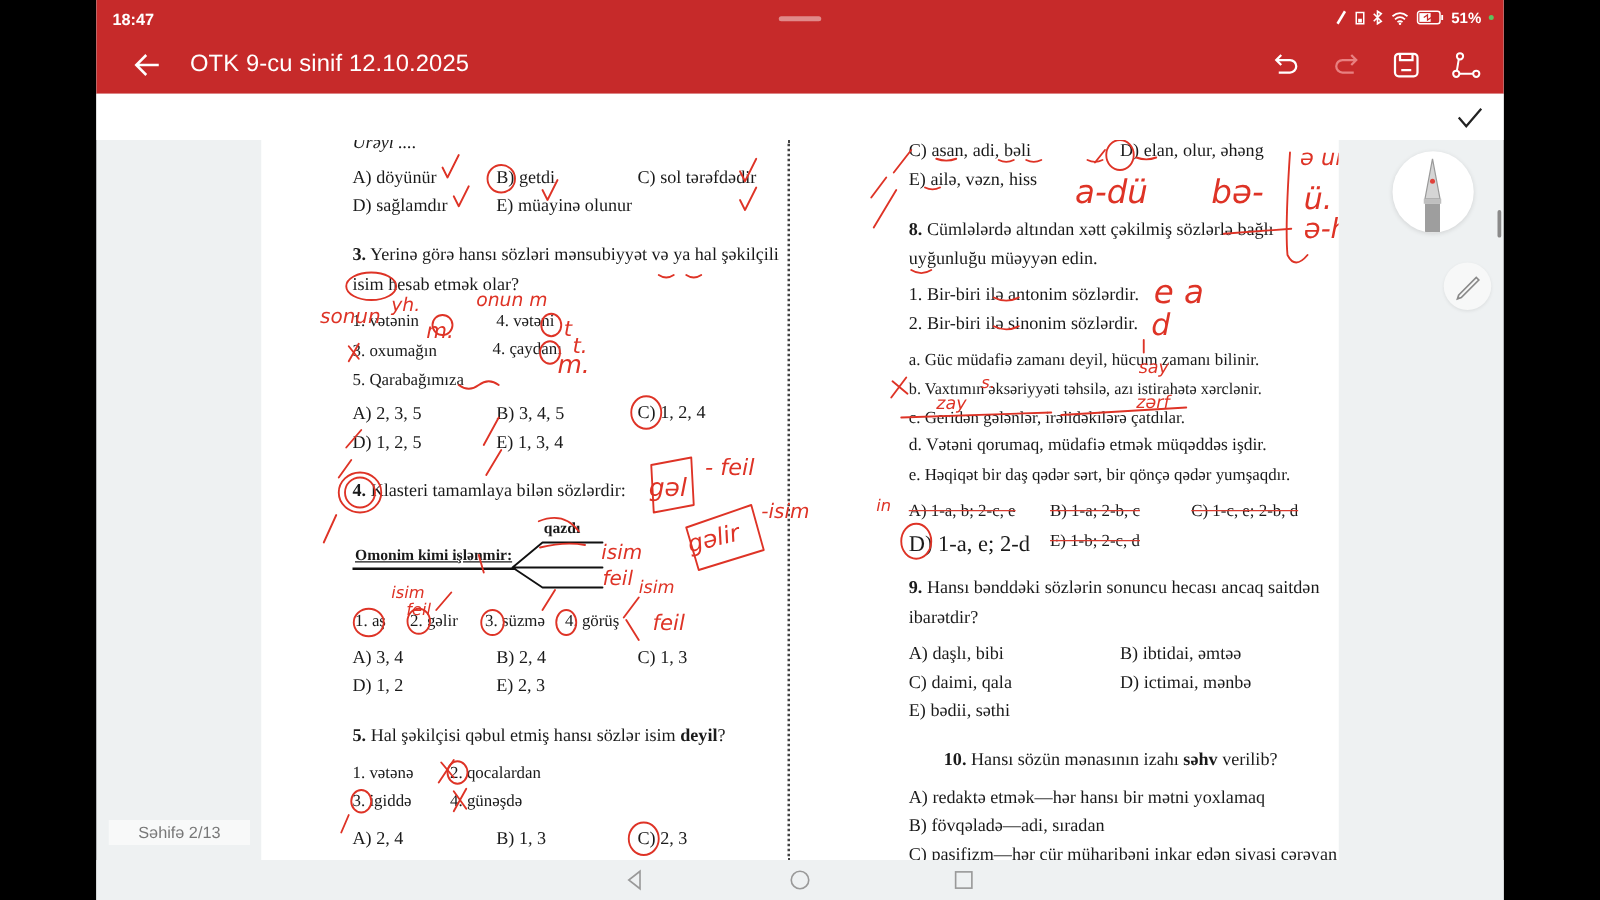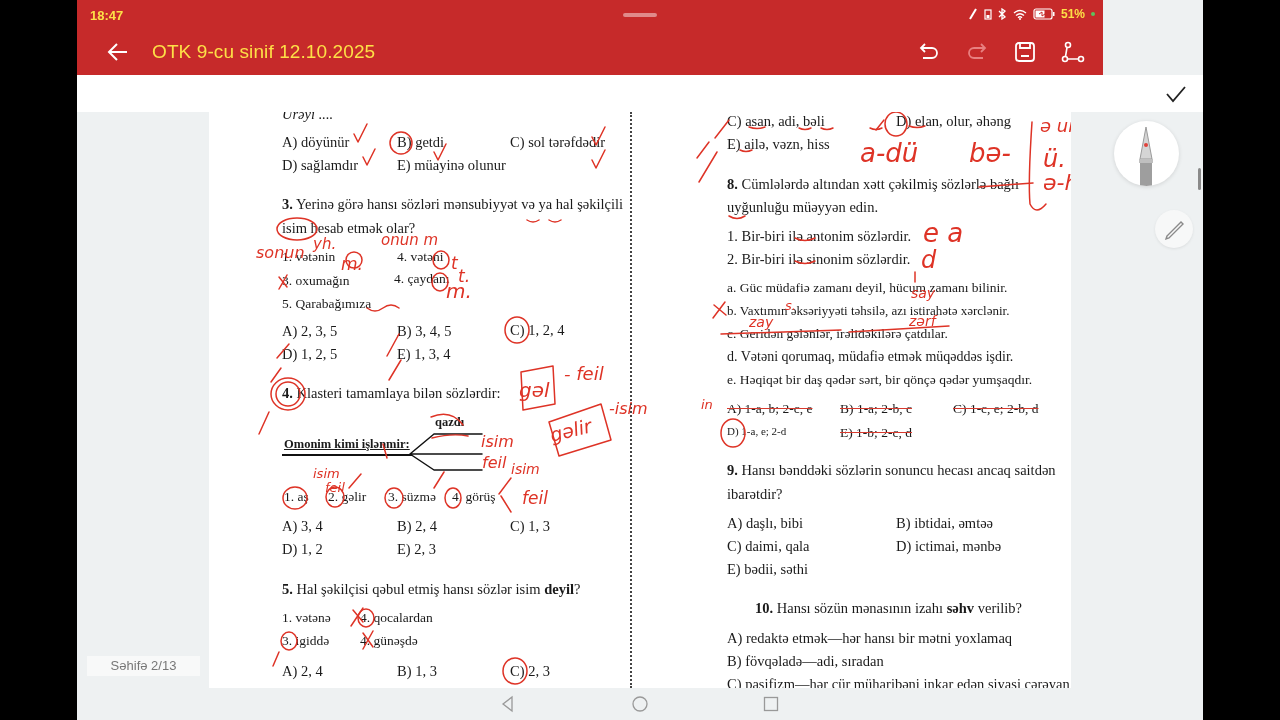--- a/index.html
+++ b/index.html
@@ -2,21 +2,21 @@
 <html><head>
 <meta charset="utf-8">
 <style>
   * { box-sizing: border-box; margin: 0; padding: 0; }
   html, body { width: 1280px; height: 720px; overflow: hidden; background: #000; }
   body { position: relative; font-family: "Liberation Sans", sans-serif; }
 
   .screen { position: absolute; left: 77px; top: 0; width: 1126px; height: 720px; background: #eef1f2; overflow: hidden; }
 
   
-  .appbar { position: absolute; left: 0; top: 0; width: 1026px; height: 75px; background: #c62a2a; color: #fde047; }
+  .appbar { position: absolute; left: 0; top: 0; width: 1126px; height: 75px; background: #c62a2a; color: #ffffff; }
   .status-time { position: absolute; left: 13px; top: 8px; font-size: 13px; font-weight: bold; font-family: "Liberation Sans", sans-serif; }
   .drag-pill { position: absolute; left: 546px; top: 13px; width: 34px; height: 4px; border-radius: 2px; background: #e08a8a; }
   .status-right { position: absolute; right: 8px; top: 7px; display: flex; align-items: center; gap: 6px; font-size: 12px; font-weight: bold; }
   .status-right svg { display: block; }
   .dot-green { width: 4px; height: 4px; border-radius: 50%; background: #5ec25e; }
   .back-btn { position: absolute; left: 30px; top: 41px; width: 22px; height: 22px; cursor: pointer; }
   .doc-title { position: absolute; left: 75px; top: 41px; font-size: 19px; letter-spacing: 0.1px; }
   .toolbar-icons { position: absolute; right: 18px; top: 40px; display: flex; gap: 24px; }
   .toolbar-icons .tb { width: 24px; height: 24px; cursor: pointer; }
 
@@ -167,21 +167,21 @@
       <span class="ln" style="left:170px;top:377px;font-size:13.5px;">4. görüş</span>
 
       <span class="ln" style="left:0;top:406px;">A) 3, 4</span>
       <span class="ln" style="left:115px;top:406px;">B) 2, 4</span>
       <span class="ln" style="left:228px;top:406px;">C) 1, 3</span>
       <span class="ln" style="left:0;top:429px;">D) 1, 2</span>
       <span class="ln" style="left:115px;top:429px;">E) 2, 3</span>
 
       <span class="ln" style="left:0;top:469px;"><span class="q">5.</span> <span>Hal şəkilçisi qəbul etmiş hansı sözlər isim </span><span class="b">deyil</span><span>?</span></span>
       <span class="ln" style="left:0;top:498px;font-size:13.5px;">1. vətənə</span>
-      <span class="ln" style="left:78px;top:498px;font-size:13.5px;">4. qocalardan</span>
+      <span class="ln" style="left:78px;top:498px;font-size:13.5px;">2. qocalardan</span>
       <span class="ln" style="left:0;top:521px;font-size:13.5px;">3. igiddə</span>
       <span class="ln" style="left:78px;top:521px;font-size:13.5px;">4. günəşdə</span>
       <span class="ln" style="left:0;top:551px;">A) 2, 4</span>
       <span class="ln" style="left:115px;top:551px;">B) 1, 3</span>
       <span class="ln" style="left:228px;top:551px;">C) 2, 3</span>
     </div>
 
     <div class="col col-right">
       <span class="ln" style="left:77px;top:1px;">C) asan, adi, bəli</span>
       <span class="ln" style="left:246px;top:1px;">D) elan, olur, əhəng</span>
@@ -194,21 +194,21 @@
 
       <span class="ln" style="left:77px;top:168px;font-size:13.5px;">a. Güc müdafiə zamanı deyil, hücum zamanı bilinir.</span>
       <span class="ln" style="left:77px;top:191px;font-size:13px;">b. Vaxtımın əksəriyyəti təhsilə, azı istirahətə xərclənir.</span>
       <span class="ln" style="left:77px;top:214px;font-size:13.5px;">c. Geridən gələnlər, irəlidəkilərə çatdılar.</span>
       <span class="ln" style="left:77px;top:237px;font-size:14px;">d. Vətəni qorumaq, müdafiə etmək müqəddəs işdir.</span>
       <span class="ln" style="left:77px;top:260px;font-size:13.5px;">e. Həqiqət bir daş qədər sərt, bir qönçə qədər yumşaqdır.</span>
 
       <span class="ln strike" style="left:77px;top:289px;font-size:13.5px;">A) 1-a, b; 2-c, e</span>
       <span class="ln strike" style="left:190px;top:289px;font-size:13.5px;">B) 1-a; 2-b, c</span>
       <span class="ln strike" style="left:303px;top:289px;font-size:13.5px;">C) 1-c, e; 2-b, d</span>
-      <span class="ln" style="left:77px;top:313px;font-size:11px;text-align:right;">D) 1-a, e; 2-d</span>
+      <span class="ln" style="left:77px;top:313px;font-size:18px;text-align:right;">D) 1-a, e; 2-d</span>
       <span class="ln strike" style="left:190px;top:313px;font-size:13.5px;">E) 1-b; 2-c, d</span>
 
       <span class="ln" style="left:77px;top:350px;"><span class="q">9.</span> <span>Hansı bənddəki sözlərin sonuncu hecası ancaq saitdən</span></span>
       <span class="ln" style="left:77px;top:374px;">ibarətdir?</span>
       <span class="ln" style="left:77px;top:403px;">A) daşlı, bibi</span>
       <span class="ln" style="left:246px;top:403px;">B) ibtidai, əmtəə</span>
       <span class="ln" style="left:77px;top:426px;">C) daimi, qala</span>
       <span class="ln" style="left:246px;top:426px;">D) ictimai, mənbə</span>
       <span class="ln" style="left:77px;top:449px;">E) bədii, səthi</span>
 

